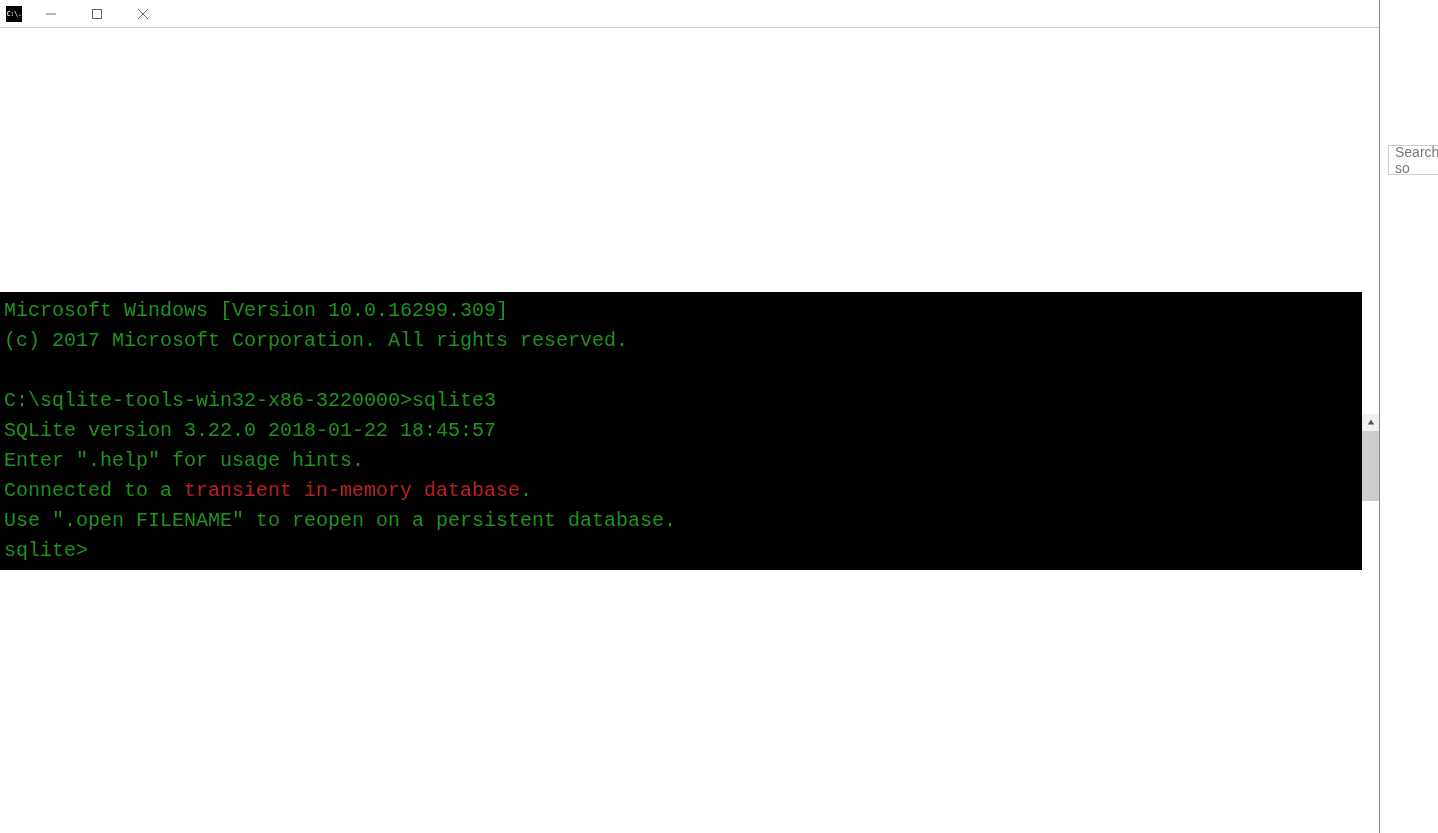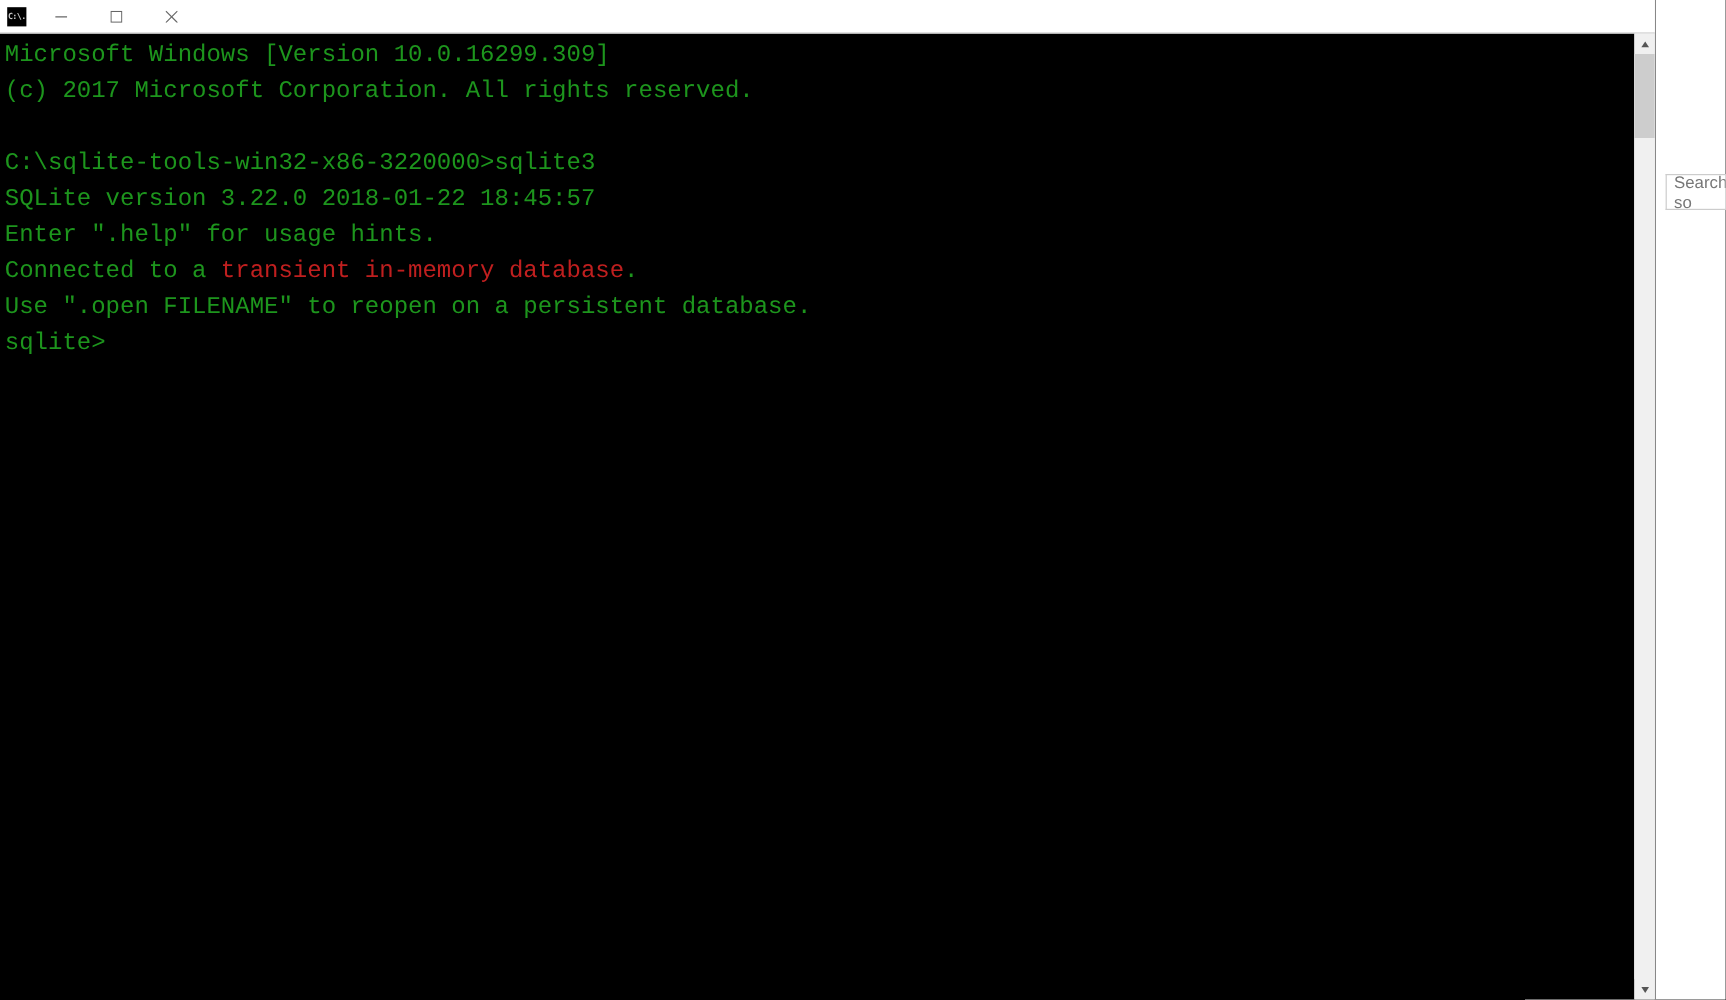--- a/index.html
+++ b/index.html
@@ -68,20 +68,21 @@
       font-size: 10px;
     }
     .titlebar-btn svg {
       width: 10px;
       height: 10px;
     }
     .terminal-container {
       display: flex;
       flex: 1;
       overflow: hidden;
+      align-items: center;
     }
     .terminal {
       flex: 1;
       background: #000000;
       padding: 4px 4px;
       font-family: 'Consolas', 'Courier New', monospace;
       font-size: 20px;
       line-height: 30px;
       color: #1d951d;
       white-space: pre;

